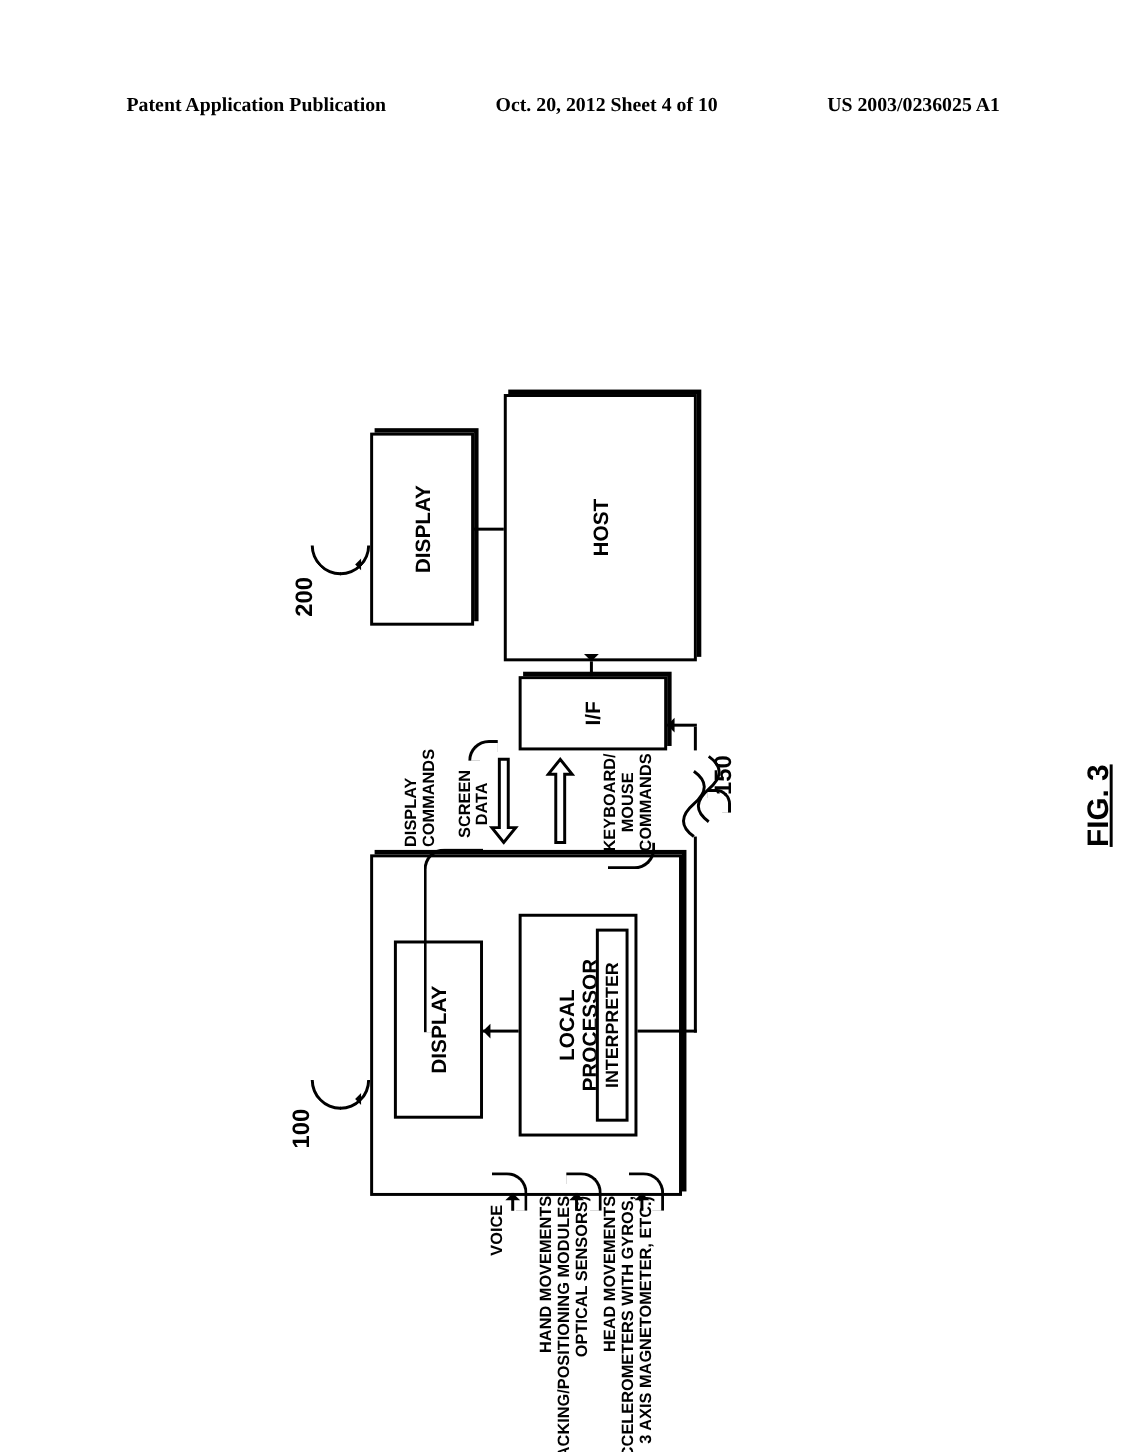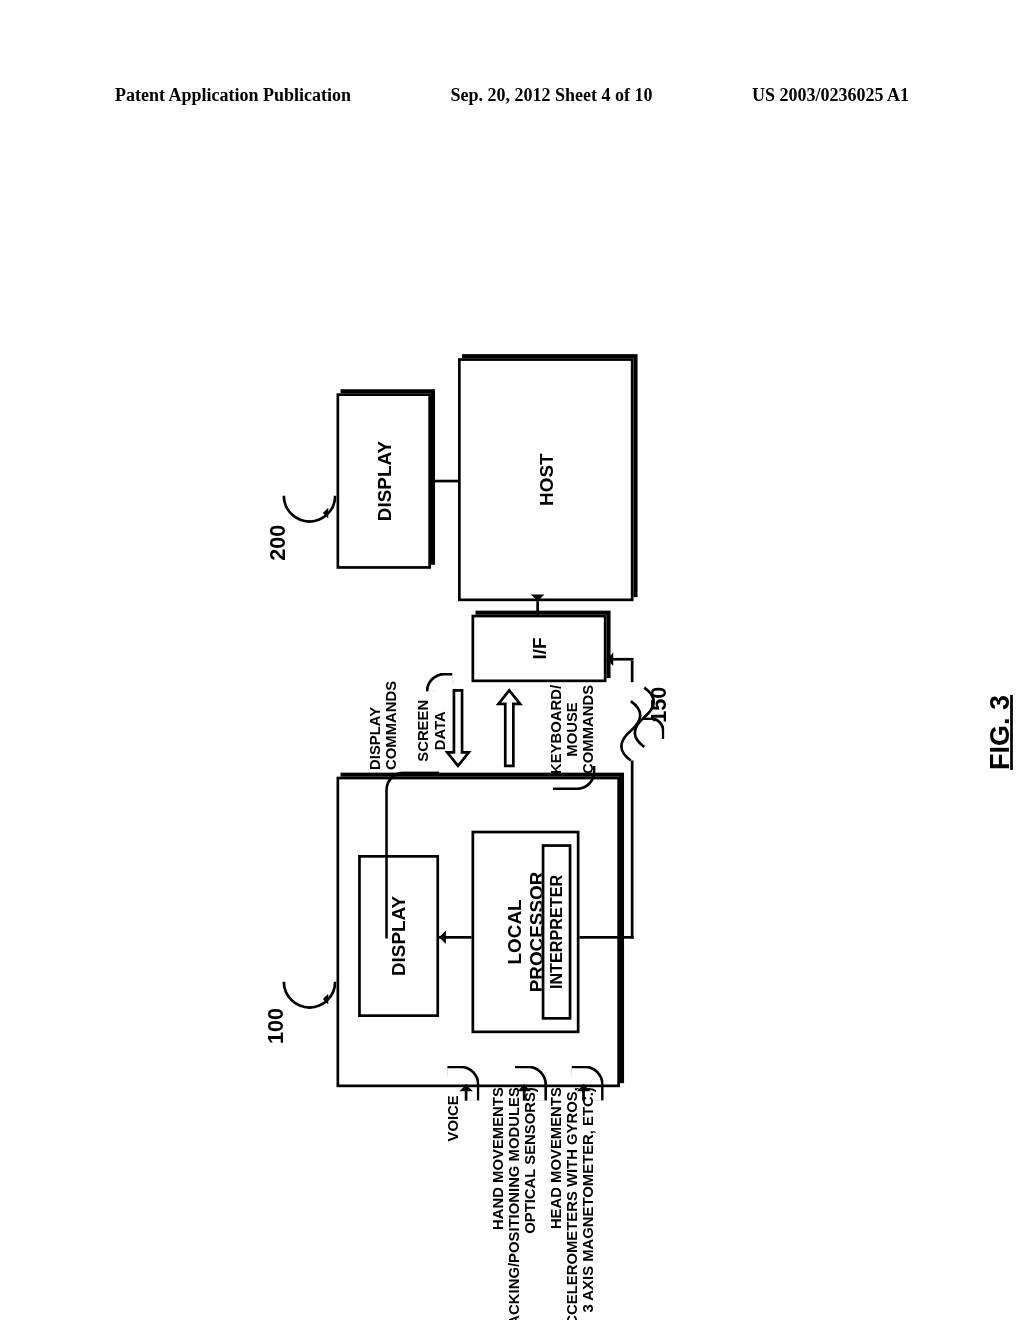--- a/index.html
+++ b/index.html
@@ -125,21 +125,21 @@
     
     .hook150 { position:absolute; top: 507px; left: 268px; width: 16px; height: 16px; border:2px solid #000; border-top:none; border-left:none; border-radius:0 0 10px 0;}
     
     .lp-text { line-height: 1.15; }
   </style>
 </head>
 <body>
 
 <div class="header">
   <span>Patent Application Publication</span>
-  <span>Sep. 20, 2012  Sheet 4 of 10</span>
+  <span>Oct. 20, 2012  Sheet 4 of 10</span>
   <span>US 2003/0236025 A1</span>
 </div>
 
 <div class="diagram-area">
   <div class="diagram">
 
     <div class="ref ref-100">100</div>
     <div class="ref-arc ref-100-arc"></div>
 
     <div class="box shadow left-outer"></div>

